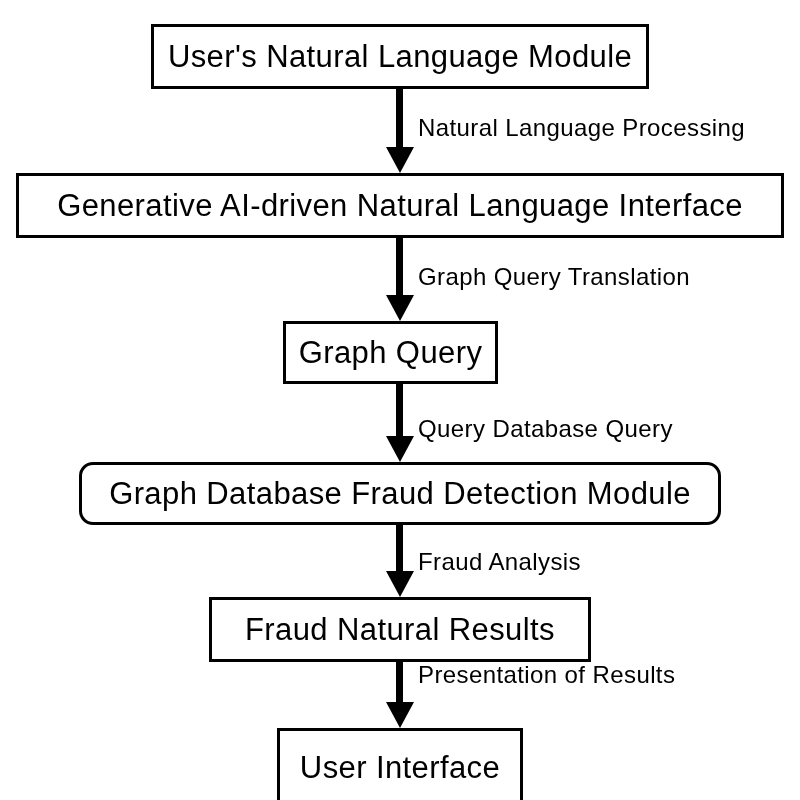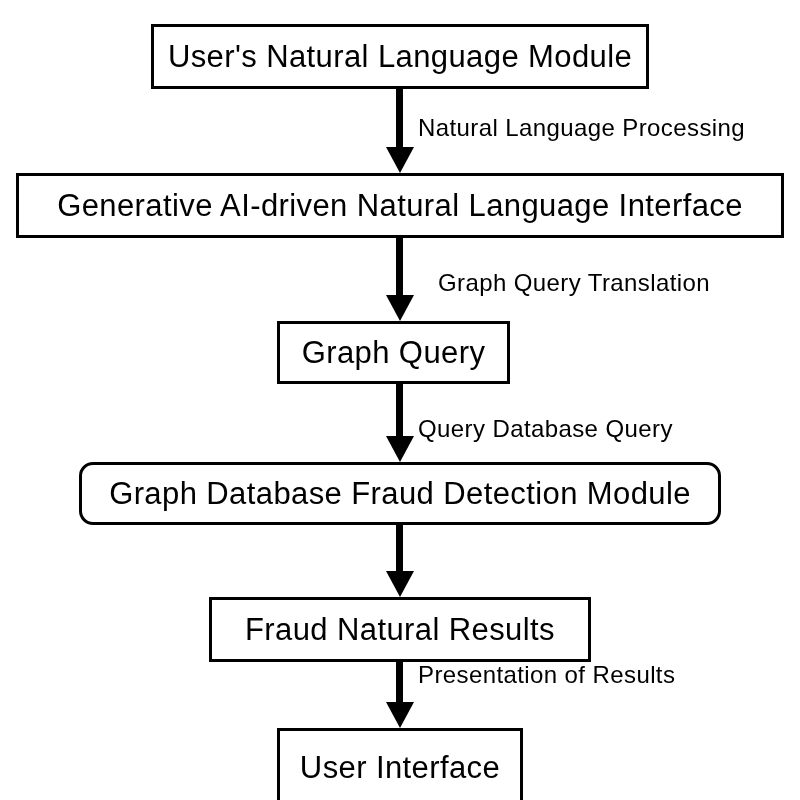--- a/index.html
+++ b/index.html
@@ -24,21 +24,21 @@
     display: flex;
     align-items: center;
     justify-content: center;
     font-size: 31px;
     letter-spacing: 0.4px;
     white-space: nowrap;
     line-height: 1;
   }
   .node-1 { left: 151px; top: 24px;  width: 498px; height: 65px; }
   .node-2 { left: 16px;  top: 173px; width: 768px; height: 65px; }
-  .node-3 { left: 277px; top: 321px; width: 233px; height: 63px; }
+  .node-3 { left: 283px; top: 321px; width: 215px; height: 63px; }
   .node-4 { left: 79px;  top: 462px; width: 642px; height: 63px; border-radius: 14px; }
   .node-5 { left: 209px; top: 597px; width: 382px; height: 65px; }
   .node-6 { left: 277px; top: 728px; width: 246px; height: 79px; }
 
   .arrow-stem {
     position: absolute;
     left: 396px;
     width: 7px;
     background: #000000;
   }
@@ -64,21 +64,21 @@
 
   .edge-label {
     position: absolute;
     left: 418px;
     font-size: 24px;
     letter-spacing: 0.4px;
     line-height: 32px;
     white-space: nowrap;
   }
   .elabel-1 { top: 112px; }
-  .elabel-2 { top: 267px; margin-left: 20px; }
+  .elabel-2 { top: 261px; }
   .elabel-3 { top: 413px; }
   .elabel-4 { top: 546px; }
   .elabel-5 { top: 659px; }
 </style>
 </head>
 <body>
 
 <div class="canvas">
 
   <div class="node node-1">User's Natural Language Module</div>
@@ -100,18 +100,19 @@
   <div class="arrow-stem stem-2"></div>
   <div class="arrow-head head-2"></div>
   <div class="edge-label elabel-2">Graph Query Translation</div>
 
   <div class="arrow-stem stem-3"></div>
   <div class="arrow-head head-3"></div>
   <div class="edge-label elabel-3">Query Database Query</div>
 
   <div class="arrow-stem stem-4"></div>
   <div class="arrow-head head-4"></div>
+  <div class="edge-label elabel-4">Fraud Analysis</div>
 
   <div class="arrow-stem stem-5"></div>
   <div class="arrow-head head-5"></div>
   <div class="edge-label elabel-5">Presentation of Results</div>
 
 </div>
 
 </body></html>

